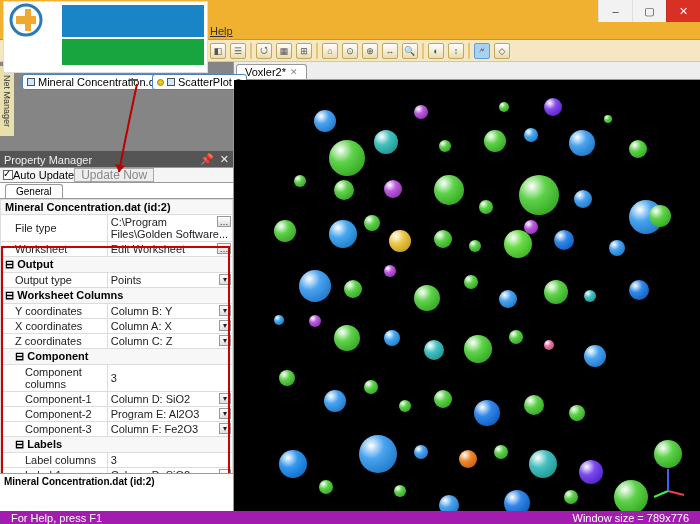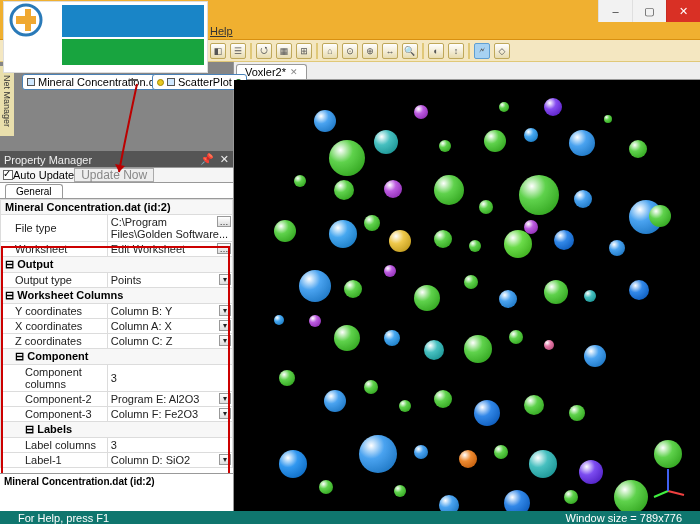--- a/index.html
+++ b/index.html
@@ -69,21 +69,21 @@
 
 
 .rightcol { flex:1; background:#fff; display:flex; flex-direction:column; border-left:1px solid #999; }
 .doc-tabs { height:18px; background:#eee; display:flex; align-items:flex-end; padding-left:2px; border-bottom:1px solid #999; }
 .doc-tabs .dtab { border:1px solid #999; border-bottom:none; background:#fff; padding:1px 8px; font-size:10px; border-radius:3px 3px 0 0; display:flex; gap:4px; align-items:center; }
 .doc-tabs .x { color:#888; font-size:9px; }
 .viewport { flex:1; background:#000; position:relative; overflow:hidden; }
 .sphere { position:absolute; border-radius:50%; }
 .axes { position:absolute; right:12px; bottom:10px; width:40px; height:40px; }
 
-.statusbar { height:13px; background:#0f766e; color:#fff; display:flex; align-items:center; justify-content:space-between; padding:0 18px; font-size:10px; }
+.statusbar { height:13px; background:#a21caf; color:#fff; display:flex; align-items:center; justify-content:space-between; padding:0 11px; font-size:10px; }
 </style>
 </head>
 <body>
 
 <div class="logo-overlay">
   <div class="row1">
     <div class="icon">
       <svg viewBox="0 0 48 34">
           <circle cx="17" cy="17" r="15" fill="none" stroke="#2a7ab8" stroke-width="3"></circle>
           <rect x="7" y="13" width="20" height="8" fill="#f0a830"></rect>
@@ -214,29 +214,33 @@
               <td class="v"><span>Column C: Z</span><span class="dd">▾</span></td>
             </tr>
         <tr class="head sub">
               <td colspan="2" style="padding-left:14px;">⊟ <span>Component</span></td>
             </tr>
         <tr class="sub">
               <td class="k">Component columns</td>
               <td class="v">3</td>
             </tr>
         <tr class="sub">
+              <td class="k">Component-1</td>
+              <td class="v"><span>Column D: SiO2</span><span class="dd">▾</span></td>
+            </tr>
+        <tr class="sub">
               <td class="k">Component-2</td>
               <td class="v"><span>Program E: Al2O3</span><span class="dd">▾</span></td>
             </tr>
         <tr class="sub">
               <td class="k">Component-3</td>
               <td class="v"><span>Column F: Fe2O3</span><span class="dd">▾</span></td>
             </tr>
         <tr class="head sub">
-              <td colspan="2" style="padding-left:24px;">⊟ <span>Labels</span></td>
+              <td colspan="2" style="padding-left:14px;">⊟ <span>Labels</span></td>
             </tr>
         <tr class="sub">
               <td class="k">Label columns</td>
               <td class="v">3</td>
             </tr>
         <tr class="sub">
               <td class="k">Label-1</td>
               <td class="v"><span>Column D: SiO2</span><span class="dd">▾</span></td>
             </tr>
 

